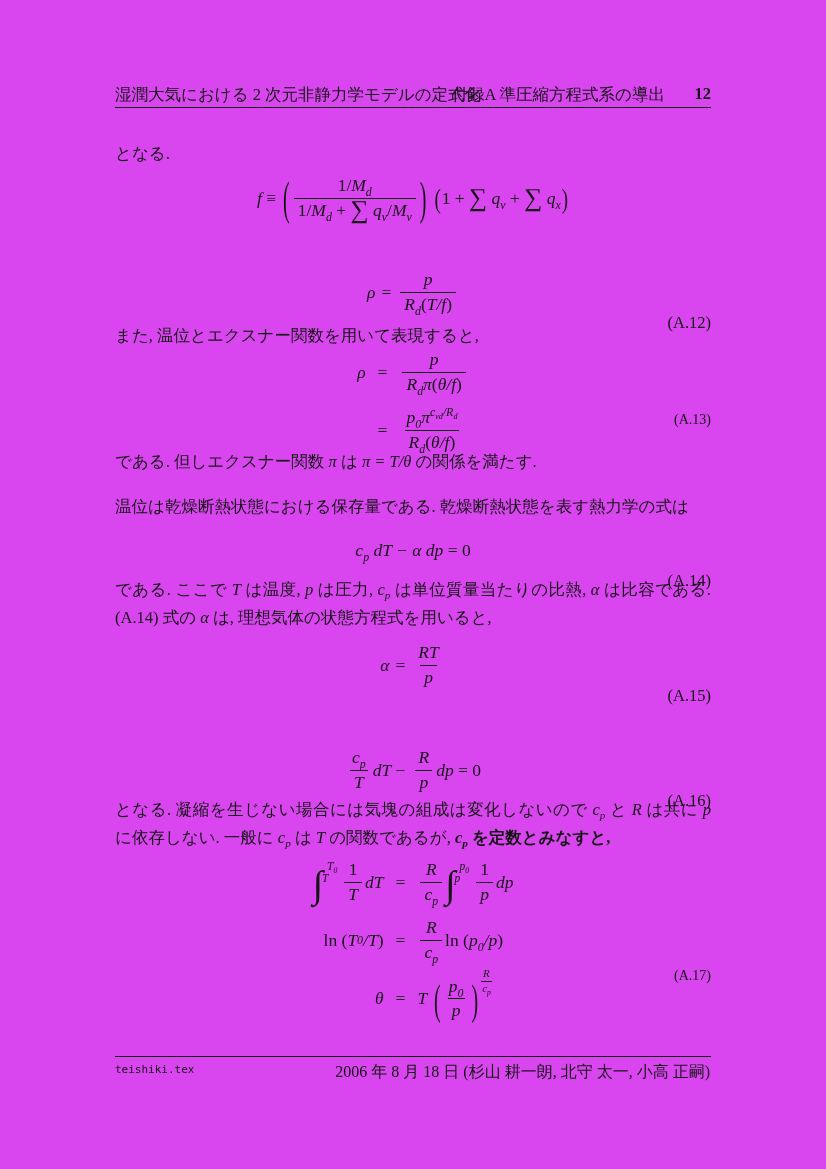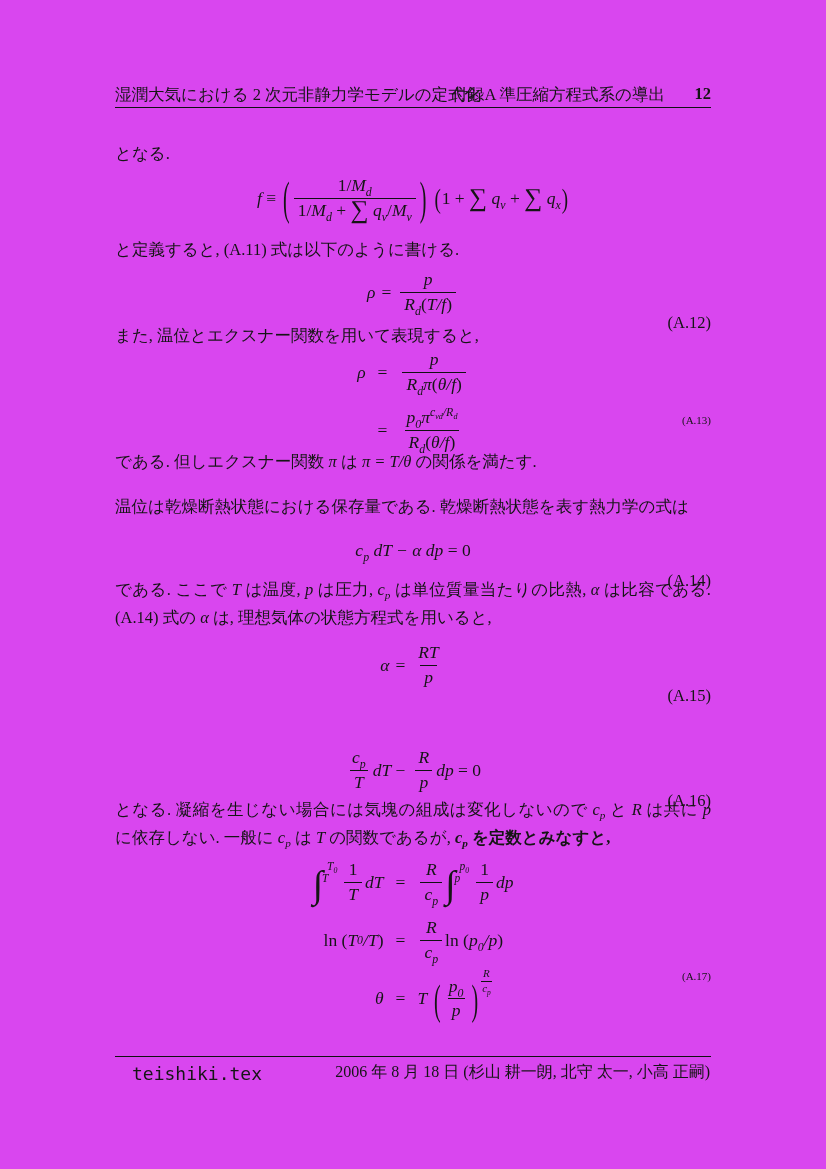--- a/index.html
+++ b/index.html
@@ -17,21 +17,21 @@
   .para{position:absolute;left:115px;width:596px;font-size:16.5px;line-height:28px;
         text-align:justify;}
   .mi{font-style:italic;font-family:"Liberation Serif","DejaVu Serif",serif;}
   .bold{font-weight:bold;}
   sub,sup{font-size:68%;line-height:0;}
   
   .eq{position:absolute;left:115px;width:596px;display:flex;justify-content:center;
       align-items:center;font-size:17.5px;}
   .eq .tag{position:absolute;right:0;top:50%;transform:translateY(-50%);font-size:16.5px;font-style:normal;margin-top:31px;}
   .eqblock{position:absolute;left:115px;width:596px;font-size:17.5px;}
-  .eqblock .tag{position:absolute;right:0;font-size:11px;transform:translateY(-50%);}
+  .eqblock .tag{position:absolute;right:0;font-size:14px;transform:translateY(-50%);}
   .grid{display:grid;grid-template-columns:max-content max-content max-content;
         column-gap:12px;row-gap:10px;justify-content:center;align-items:center;}
   .g-l{justify-self:end;display:flex;align-items:center;}
   .g-r{justify-self:start;display:flex;align-items:center;}
   .frac{display:inline-flex;flex-direction:column;align-items:center;vertical-align:middle;
         margin:0 3px;line-height:1.35;text-align:center;}
   .frac .den{border-top:1.2px solid #111;}
   .frac .num,.frac .den{padding:0 4px;white-space:nowrap;}
   .sum{font-size:145%;font-style:normal;line-height:0;vertical-align:-2px;display:inline-block;}
   .sp{display:inline-block;font-size:20px;transform:scaleY(2.35);line-height:1;margin:0 1px;font-style:normal;}
@@ -41,21 +41,21 @@
   .intsym{font-size:38px;line-height:0;font-style:normal;position:relative;top:2px;}
   .lims{display:inline-flex;flex-direction:column;height:46px;
         font-size:11.5px;line-height:1.1;margin-left:1px;margin-right:5px;}
   .lims .up{position:relative;left:3px;top:1px;}
   .lims .dn{position:relative;left:-2px;bottom:0;}
   .supfrac{display:inline-flex;flex-direction:column;align-items:center;font-size:11px;
         line-height:1.25;position:relative;top:-17px;margin-left:2px;}
   .supfrac .den{border-top:1px solid #111;padding:0 1px;}
   .gap{display:inline-block;width:6px;}
   
-  .ft-file{position:absolute;left:132px;top:1063px;font-family:"DejaVu Sans Mono","Liberation Mono",monospace;font-size:18px;}
+  .ft-file{position:absolute;left:115px;top:1063px;font-family:"DejaVu Sans Mono","Liberation Mono",monospace;font-size:11px;}
   .ft-date{position:absolute;right:116px;top:1062px;font-size:16px;white-space:nowrap;}
 </style>
 </head>
 <body>
 
 <div class="page">
 
   <div class="hdr">
     <span class="lt">湿潤大気における 2 次元非静力学モデルの定式化</span>
     <span class="rt">付録A 準圧縮方程式系の導出</span>
@@ -73,21 +73,20 @@
       <span class="num"><span>1/</span><span class="mi">M</span><sub><span class="mi">d</span></sub></span>
       <span class="den"><span>1/</span><span class="mi">M</span><sub><span class="mi">d</span></sub><span> + </span><span class="sum">∑</span><span> </span><span class="mi">q</span><sub><span class="mi">v</span></sub><span>/</span><span class="mi">M</span><sub><span class="mi">v</span></sub></span>
     </span>
     <span class="sp">)</span>
     <span class="gap"></span>
     <span class="mp">(</span>
     <span><span>1 + </span><span class="sum">∑</span><span> </span><span class="mi">q</span><sub><span class="mi">v</span></sub><span> + </span><span class="sum">∑</span><span> </span><span class="mi">q</span><sub><span class="mi">x</span></sub></span>
     <span class="mp">)</span>
   </div>
 
-  <div class="para" style="top:236px;"><span>と定義すると, (A.11) 式は以下のように書ける.</span></div>
 
   <div class="eq" style="top:262px;height:60px;">
     <span><span class="mi">ρ</span></span>
     <span class="gap"></span>
       <span>=</span>
       <span class="gap"></span>
     <span class="frac">
       <span class="num"><span class="mi">p</span></span>
       <span class="den"><span class="mi">R</span><sub><span class="mi">d</span></sub><span>(</span><span class="mi">T/f</span><span>)</span></span>
     </span>

